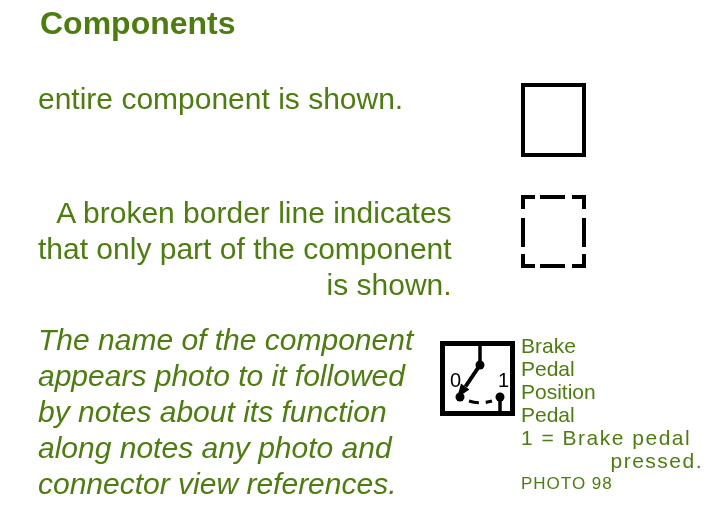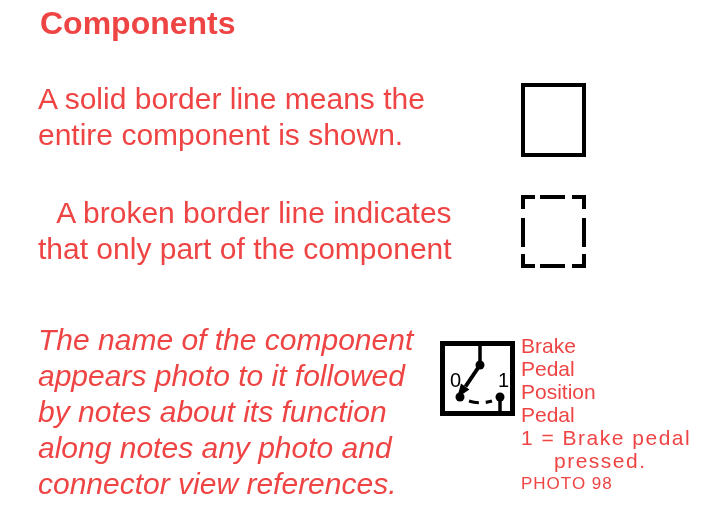--- a/index.html
+++ b/index.html
@@ -1,60 +1,60 @@
 <!DOCTYPE html>
 <html><head>
 <meta charset="utf-8">
 <style>
   html,body{margin:0;padding:0;background:#ffffff;}
   .page{
     position:relative;width:704px;height:530px;background:#ffffff;
-    color:#ef4444;font-family:"Liberation Sans","DejaVu Sans",sans-serif;
+    color:#4d7c0f;font-family:"Liberation Sans","DejaVu Sans",sans-serif;
     overflow:hidden;
   }
   .page-title{
     position:absolute;left:40px;top:6px;margin:0;
     font-size:32px;font-weight:bold;line-height:34px;white-space:nowrap;
   }
   .para{position:absolute;left:38px;margin:0;font-size:30px;line-height:36px;}
   .para .ln{display:block;white-space:nowrap;}
   #para-solid{top:81px;}
   #para-broken{top:195px;text-align:right;}
   #para-name{top:322px;font-style:italic;}
   .solid-box{
     position:absolute;left:521px;top:83px;width:65px;height:74px;
     box-sizing:border-box;border:4px solid #000;background:#fff;
   }
   .dashed-box{position:absolute;left:521px;top:195px;}
   .switch-sym{position:absolute;left:440px;top:341px;}
   .comp-label{position:absolute;left:521px;top:334px;width:182px;font-size:21px;line-height:23px;}
   .comp-label .ln{display:block;white-space:nowrap;}
   .note-ln{letter-spacing:1.5px;}
-  .note-indent{padding-left:33px;}
+  .note-indent{padding-left:33px;text-align:right;}
   .photo-ref{font-size:17px;line-height:22px;letter-spacing:1px;margin-top:1px;}
   svg{display:block;}
   svg text{font-family:"Liberation Sans","DejaVu Sans",sans-serif;}
 </style>
 </head>
 <body>
 
 <div class="page">
 
   <h1 class="page-title">Components</h1>
 
   <p class="para" id="para-solid">
-    <span class="ln">A solid border line means the</span>
     <span class="ln">entire component is shown.</span>
   </p>
 
   <div class="solid-box"></div>
 
   <p class="para" id="para-broken">
     <span class="ln">A broken border line indicates</span>
     <span class="ln">that only part of the component</span>
+    <span class="ln">is shown.</span>
   </p>
 
   <svg class="dashed-box" width="65" height="73" viewBox="0 0 65 73">
     <path d="M2 14 L2 2 L14 2 M19 2 L44 2 M51 2 L63 2 L63 14 M2 23 L2 52 M63 23 L63 52 M2 59 L2 71 L14 71 M19 71 L44 71 M63 59 L63 71 L51 71" fill="none" stroke="#000" stroke-width="4" stroke-linejoin="miter"></path>
   </svg>
 
   <p class="para" id="para-name">
     <span class="ln">The name of the component</span>
     <span class="ln">appears photo to it followed</span>
     <span class="ln">by notes about its function</span>

